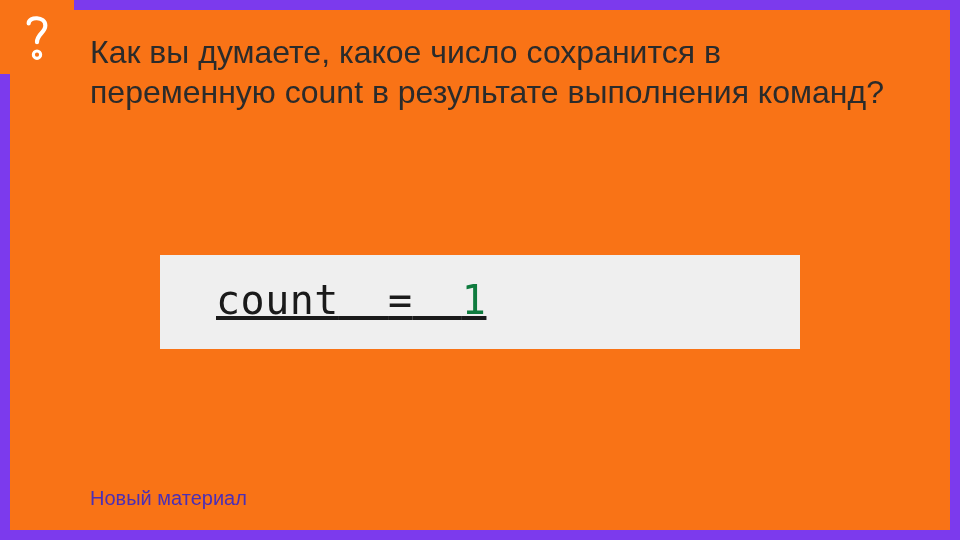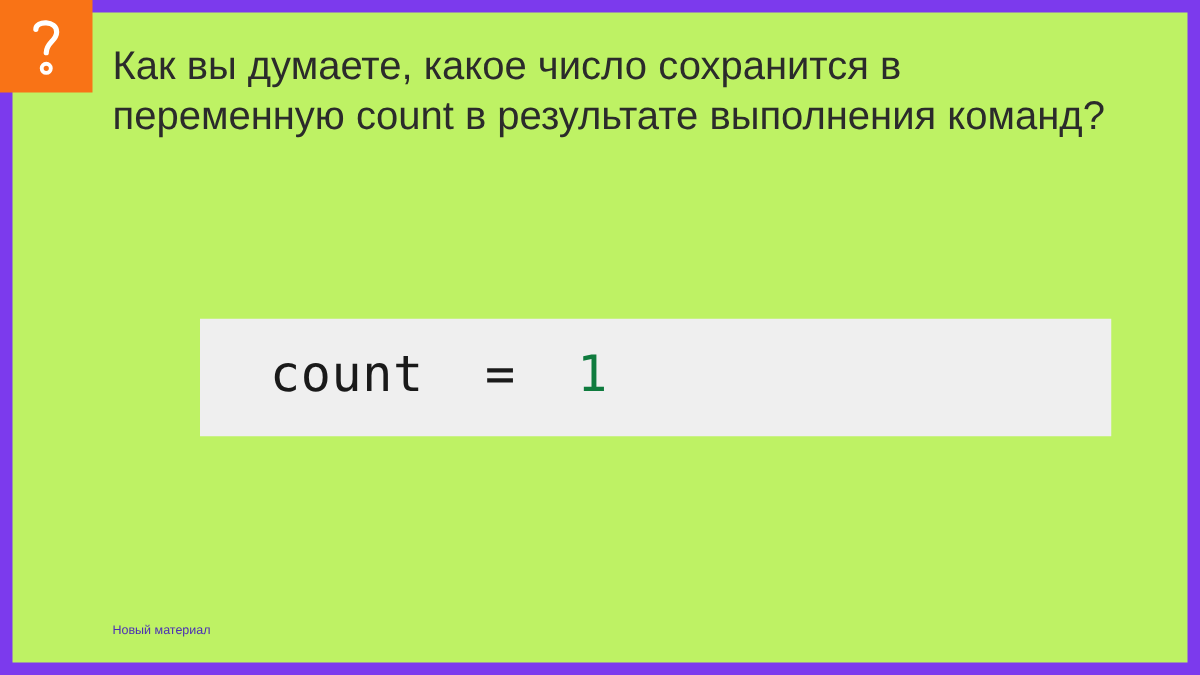--- a/index.html
+++ b/index.html
@@ -1,20 +1,20 @@
 <!DOCTYPE html>
 <html><head>
 <meta charset="utf-8">
 <style>
   * { margin: 0; padding: 0; box-sizing: border-box; }
   html, body { width: 960px; height: 540px; overflow: hidden; font-family: "Segoe UI", Arial, sans-serif; }
   .slide {
     width: 960px;
     height: 540px;
-    background: #bef264;
+    background: #f97316;
     border: 10px solid #7c3aed;
     position: relative;
   }
   .badge {
     position: absolute;
     top: -10px;
     left: -10px;
     width: 74px;
     height: 74px;
     background: #f97316;
@@ -30,35 +30,36 @@
     right: 40px;
     font-size: 32px;
     line-height: 1.25;
     color: #2b2b2b;
     font-weight: 400;
   }
   .codeblock {
     position: absolute;
     top: 245px;
     left: 150px;
-    width: 729px;
+    width: 640px;
     background: #efefef;
     padding: 14px 20px 18px 56px;
     font-family: "Consolas", "DejaVu Sans Mono", monospace;
     font-size: 40px;
     line-height: 1.55;
     color: #1a1a1a;
     letter-spacing: 0.5px;
+    text-decoration: underline;
   }
   .num { color: #0f7b3e; }
   .footer {
     position: absolute;
     left: 80px;
     bottom: 20px;
-    font-size: 10px;
+    font-size: 20px;
     color: #4b2fb5;
   }
 </style>
 </head>
 <body>
 
 <div class="slide">
 
   <div class="badge">
     <svg viewBox="0 0 40 50">

